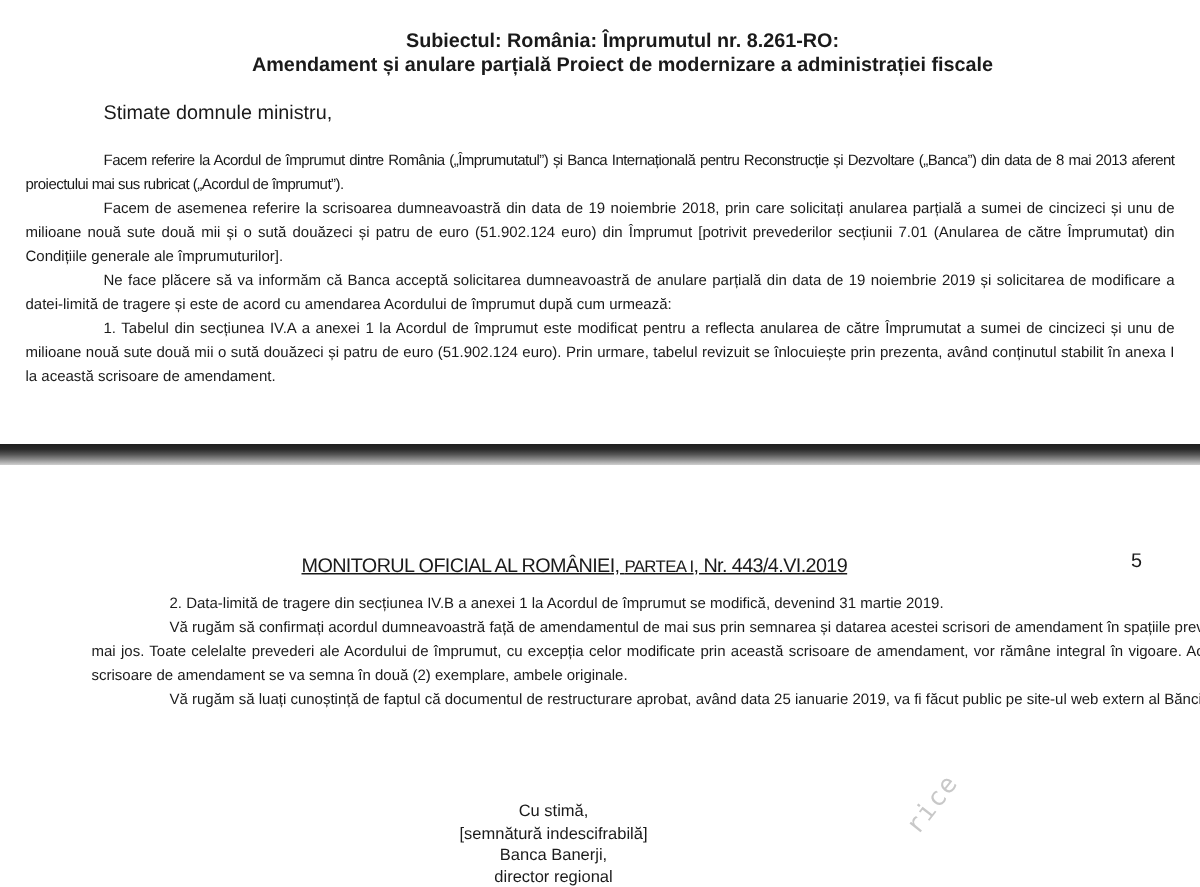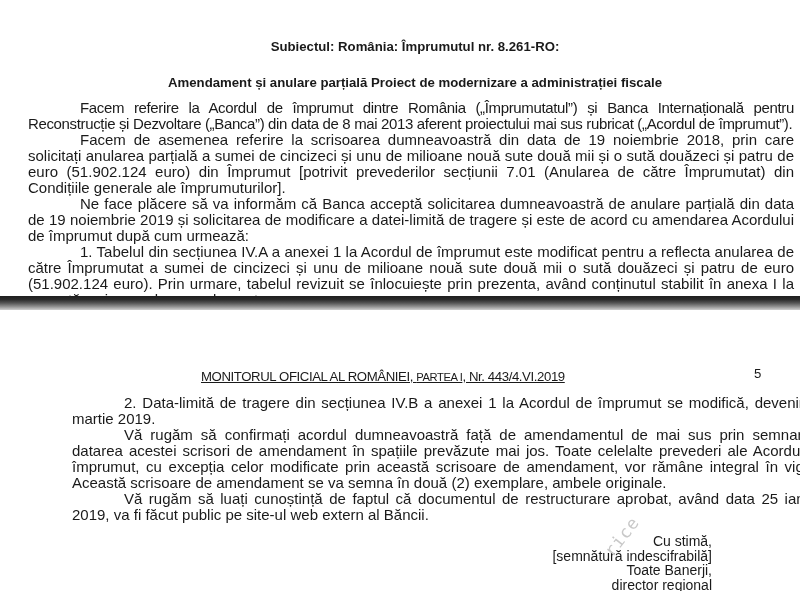--- a/index.html
+++ b/index.html
@@ -27,37 +27,37 @@
     .subject {
       position: absolute;
       top: 19px;
       left: 0;
       width: 800px;
       text-align: center;
       font-weight: bold;
       font-size: 13.2px;
       line-height: 16px;
     }
-    .subject div { white-space: nowrap; margin-top: 20px; }
+    .subject div { white-space: nowrap; }
     .subject .l1 { padding-left: 30px; }
     .subject .l2 { padding-left: 30px; }
 
     .salutation {
       position: absolute;
       top: 67px;
       left: 69px;
       font-size: 13.2px;
       line-height: 16px;
     }
 
     .body-text {
       position: absolute;
-      left: 28px;
+      left: 17px;
       width: 766px;
-      font-size: 15px;
+      font-size: 10px;
       line-height: 16px;
       text-align: justify;
     }
     .body-text p {
       margin: 0;
       text-indent: 52px;
     }
     .top-body { top: 100px; }
     .top-body p.narrow { letter-spacing: -0.35px; }
 
@@ -92,22 +92,22 @@
       top: -3px;
     }
 
     .bottom-body { top: 395px; margin-left: 44px; }
 
     .signature {
       position: absolute;
       top: 534px;
       left: 0;
       width: 712px;
-      text-align: right;
-      font-size: 14px;
+      text-align: center;
+      font-size: 11px;
       line-height: 14.6px;
     }
     .signature div { padding-left: 26px; }
     .signature .it { }
 
     .watermark {
       position: absolute;
       left: 600px;
       top: 548px;
       font-family: "DejaVu Sans Mono", monospace;
@@ -120,20 +120,21 @@
   </style>
 </head>
 <body>
 
 <div class="page page-top">
   <div class="subject">
     <div class="l1">Subiectul: România: Împrumutul nr. 8.261-RO:</div>
     <div class="l2">Amendament și anulare parțială Proiect de modernizare a administrației fiscale</div>
   </div>
 
+  <div class="salutation">Stimate domnule ministru,</div>
 
   <div class="body-text top-body">
     <p class="narrow">Facem referire la Acordul de împrumut dintre România („Împrumutatul”) și Banca Internațională pentru Reconstrucție și Dezvoltare („Banca”) din data de 8 mai 2013 aferent proiectului mai sus rubricat („Acordul de împrumut”).</p>
     <p>Facem de asemenea referire la scrisoarea dumneavoastră din data de 19 noiembrie 2018, prin care solicitați anularea parțială a sumei de cincizeci și unu de milioane nouă sute două mii și o sută douăzeci și patru de euro (51.902.124 euro) din Împrumut [potrivit prevederilor secțiunii 7.01 (Anularea de către Împrumutat) din Condițiile generale ale împrumuturilor].</p>
     <p>Ne face plăcere să va informăm că Banca acceptă solicitarea dumneavoastră de anulare parțială din data de 19 noiembrie 2019 și solicitarea de modificare a datei-limită de tragere și este de acord cu amendarea Acordului de împrumut după cum urmează:</p>
     <p>1. Tabelul din secțiunea IV.A a anexei 1 la Acordul de împrumut este modificat pentru a reflecta anularea de către Împrumutat a sumei de cincizeci și unu de milioane nouă sute două mii o sută douăzeci și patru de euro (51.902.124 euro). Prin urmare, tabelul revizuit se înlocuiește prin prezenta, având conținutul stabilit în anexa I la această scrisoare de amendament.</p>
   </div>
 </div>
 
 <div class="divider"></div>
@@ -147,17 +148,17 @@
 
 <div class="body-text bottom-body">
   <p>2. Data-limită de tragere din secțiunea IV.B a anexei 1 la Acordul de împrumut se modifică, devenind 31 martie 2019.</p>
   <p>Vă rugăm să confirmați acordul dumneavoastră față de amendamentul de mai sus prin semnarea și datarea acestei scrisori de amendament în spațiile prevăzute mai jos. Toate celelalte prevederi ale Acordului de împrumut, cu excepția celor modificate prin această scrisoare de amendament, vor rămâne integral în vigoare. Această scrisoare de amendament se va semna în două (2) exemplare, ambele originale.</p>
   <p>Vă rugăm să luați cunoștință de faptul că documentul de restructurare aprobat, având data 25 ianuarie 2019, va fi făcut public pe site-ul web extern al Băncii.</p>
 </div>
 
 <div class="signature">
   <div>Cu stimă,</div>
   <div class="it">[semnătură indescifrabilă]</div>
-  <div>Toate Banerji,</div>
+  <div>Banca Banerji,</div>
   <div>director regional</div>
 </div>
 
 <div class="watermark">rice</div>
 
 </body></html>

